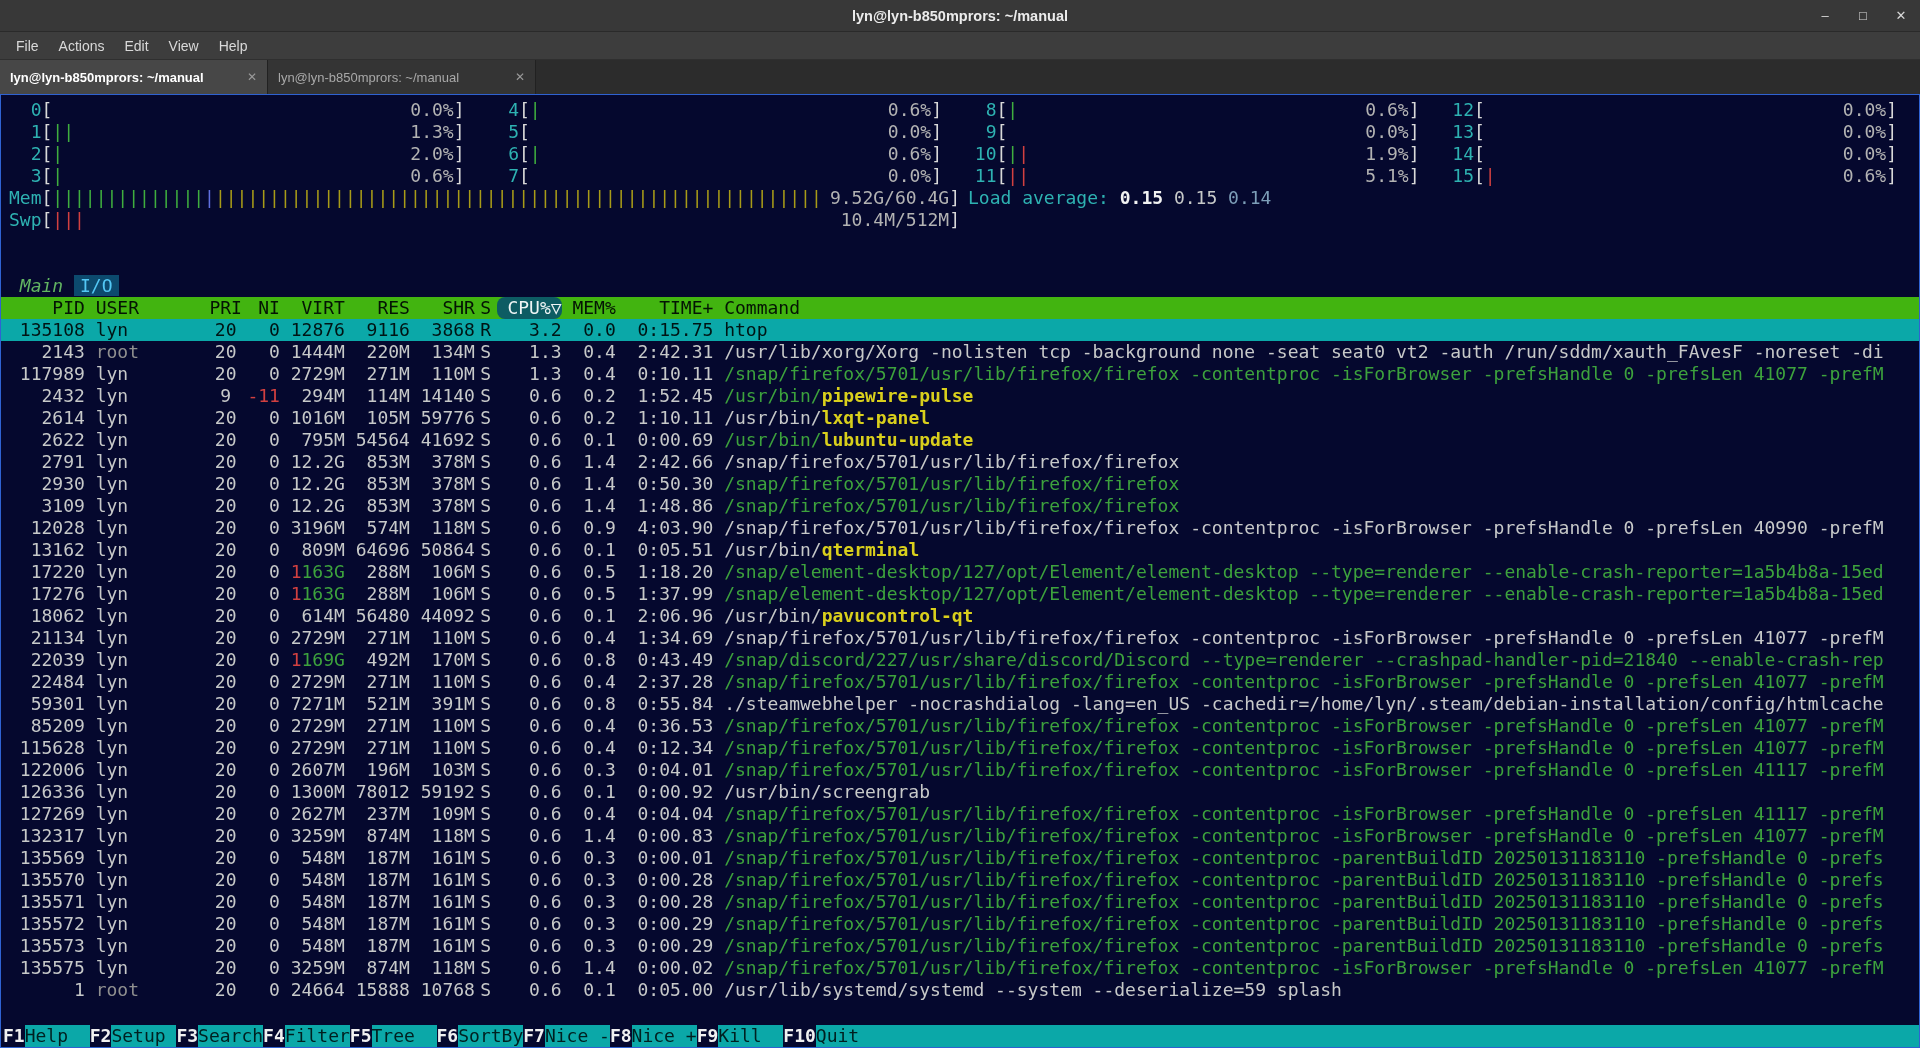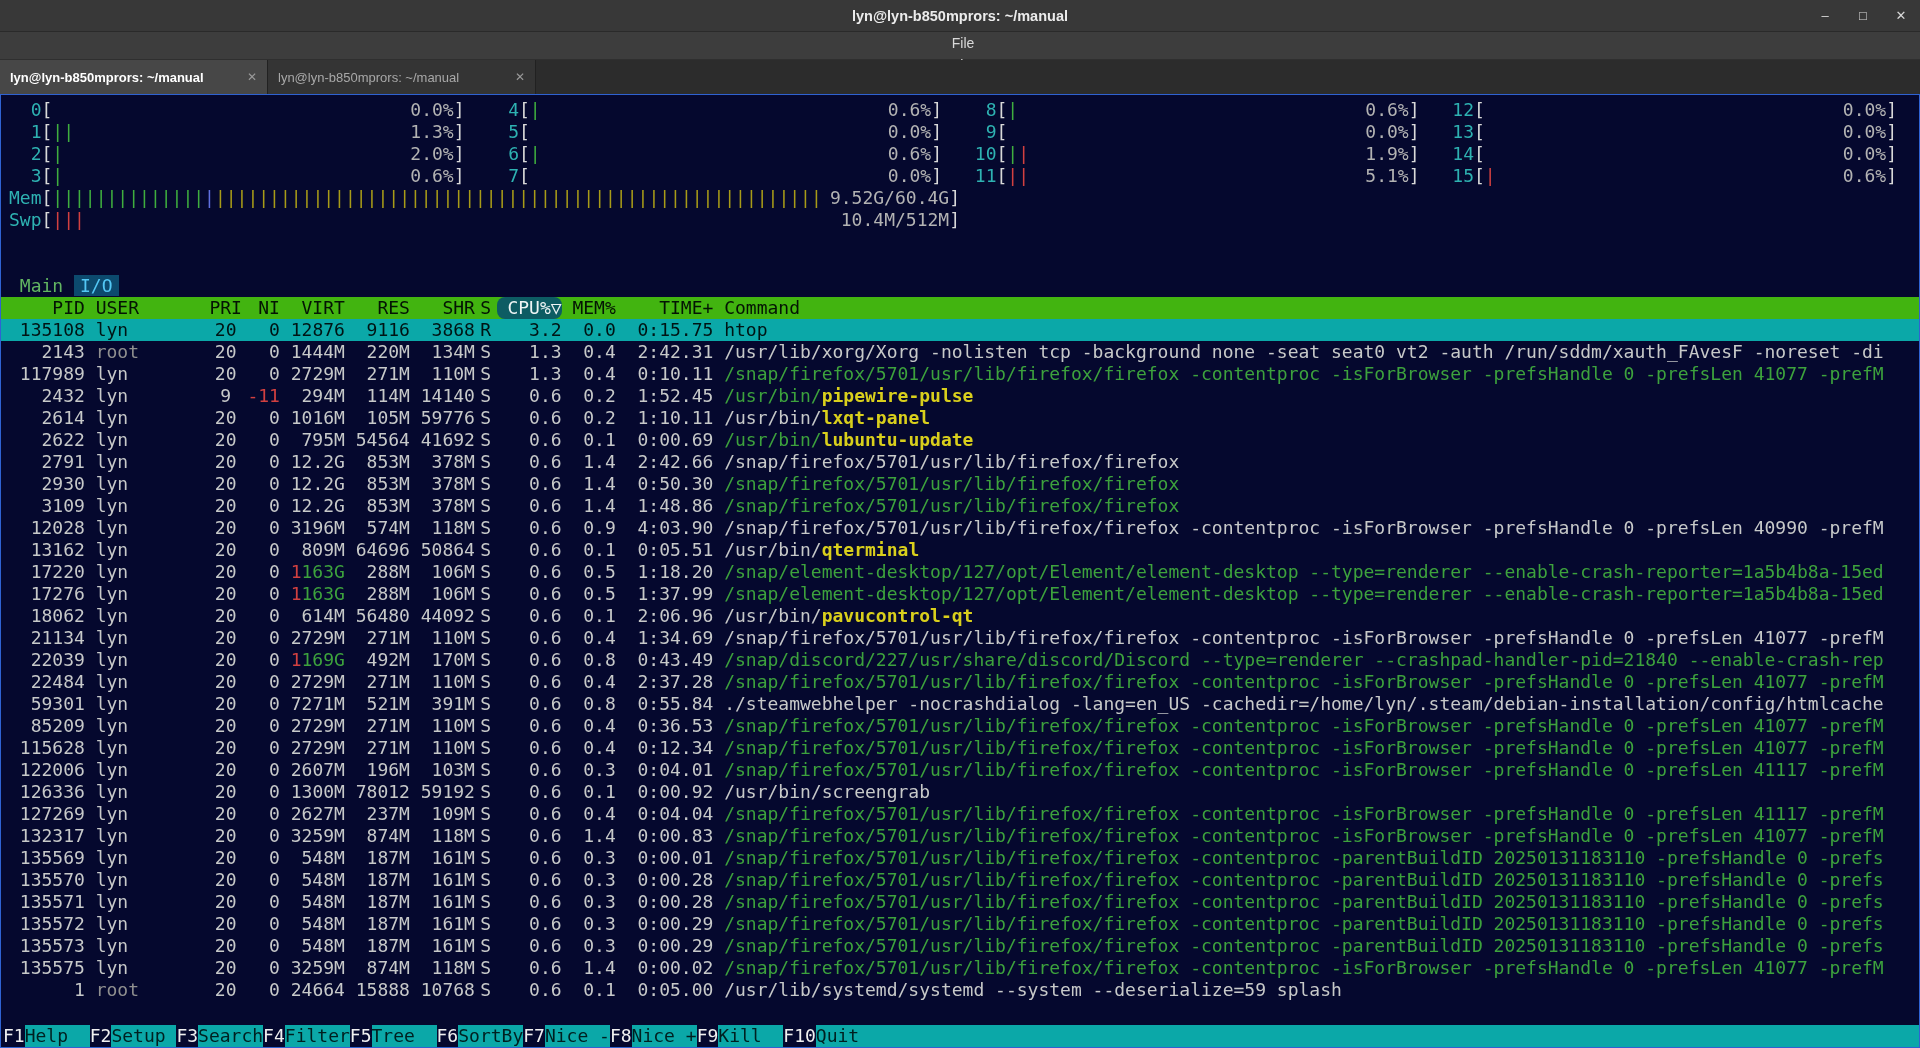--- a/index.html
+++ b/index.html
@@ -10,21 +10,21 @@
   *{cursor:default; user-select:none;}
   html,body{margin:0;padding:0;}
   body{width:1920px;height:1048px;overflow:hidden;background:#1c1c1c;font-family:"Liberation Sans",sans-serif;}
   .window{position:absolute;inset:0;display:flex;flex-direction:column;}
 
   
   .titlebar{height:32px;background:#383838;display:flex;align-items:center;justify-content:center;position:relative;border-bottom:1px solid #2a2a2a;box-sizing:border-box;flex-shrink:0;}
   .title{color:#ececec;font-weight:bold;font-size:14.5px;}
   .winbtns{position:absolute;right:10px;top:0;height:100%;display:flex;align-items:center;gap:20px;}
   .winbtn{color:#d8d8d8;font-size:13px;width:18px;text-align:center;}
-  .menubar{height:28px;background:#3d3d3d;display:flex;align-items:center;padding-left:6px;border-bottom:1px solid #2f2f2f;box-sizing:border-box;flex-shrink:0;flex-direction:column;}
+  .menubar{height:28px;background:#3d3d3d;display:flex;align-items:center;padding-left:6px;border-bottom:1px solid #2f2f2f;box-sizing:border-box;flex-shrink:0;}
   .menu-item{color:#d9d9d9;font-size:14px;padding:3px 10px;}
   .tabbar{height:34px;background:#2c2c2c;display:flex;align-items:stretch;flex-shrink:0;}
   .tab{width:268px;display:flex;align-items:center;padding:0 10px;box-sizing:border-box;border-right:1px solid #212121;font-size:13px;color:#a8a8a8;background:#343434;}
   .tab.active{background:#474747;color:#ffffff;font-weight:bold;}
   .tab-label{flex:1;overflow:hidden;text-overflow:ellipsis;white-space:nowrap;}
   .tab-close{margin-left:8px;color:#9a9a9a;font-size:12px;font-weight:normal;}
 
   
   .terminal{flex:1;background:var(--bg);border:1px solid #2f62d2;box-sizing:border-box;display:flex;flex-direction:column;padding-top:4px;font-family:"DejaVu Sans Mono","Liberation Mono",monospace;font-size:18px;color:var(--fg);overflow:hidden;}
   .line{height:22px;line-height:22px;white-space:pre;flex-shrink:0;}
@@ -43,21 +43,21 @@
   .midleft{width:50%;} .midright{flex:1;}
 
   
   .w{color:var(--fg);} .b{color:#f2f2f2;font-weight:bold;} .g{color:var(--tg);}
   .gb{color:var(--gb);font-weight:bold;} .y{color:var(--yl);font-weight:bold;}
   .r{color:var(--rd);} .cy{color:var(--cy);} .dim{color:#8f8f8f;}
   .bl{color:#7d9eb8;} .ub{color:var(--ub);font-weight:bold;}
 
   
   .scr{margin-left:1ch;}
-  .scr-active{color:#62b562;}
+  .scr-active{color:#62b562;font-style:italic;}
   .scr-inactive{color:#53c8f5;background:#0c4a6e;padding:0 6px;}
 
   
   .hrow{background:var(--hdr);color:#041404;}
   .hcell{flex-shrink:0;}
   .sortcol{background:#0d5c63;color:#eef4f4;}
   .c-pid{width:7ch;text-align:right;}
   .c-user{width:10ch;text-align:left;margin-left:1ch;}
   .c-pri{width:4ch;text-align:center;}
   .c-ni{width:3ch;text-align:right;}
@@ -69,21 +69,21 @@
   .c-mem{width:5ch;text-align:right;}
   .c-time{width:9ch;text-align:right;}
   .c-cmd{flex:1;margin-left:1ch;overflow:hidden;}
   .pcell{flex-shrink:0;overflow:hidden;}
   .prow.sel{background:var(--teal);}
   .prow.sel .seg{color:#001414 !important;font-weight:normal !important;}
 
   
   .fkeys{margin-top:auto;display:flex;padding-left:2px;background:var(--bg);}
   .fk{display:flex;}
-  .fk-key{color:#f0f0f0;}
+  .fk-key{color:#f0f0f0;font-weight:bold;}
   .fk-lbl{display:inline-block;width:6ch;background:var(--teal);color:#002020;white-space:pre;}
   .fk-fill{flex:1;background:var(--teal);}
 </style>
 </head>
 <body>
 
 <div class="window">
   <div class="titlebar">
     <div class="title">lyn@lyn-b850mprors: ~/manual</div>
     <div class="winbtns">
@@ -120,20 +120,21 @@
         <div class="line cpurow"><div class="cpucell"><span class="m-label">3</span><span class="bracket">[</span><span class="m-bar"><span class="tick-green">|</span><span class="m-spacer"></span><span class="m-val">0.6%</span></span><span class="bracket">]</span></div><div class="cpucell"><span class="m-label">7</span><span class="bracket">[</span><span class="m-bar"><span class="m-spacer"></span><span class="m-val">0.0%</span></span><span class="bracket">]</span></div><div class="cpucell"><span class="m-label">11</span><span class="bracket">[</span><span class="m-bar"><span class="tick-red">||</span><span class="m-spacer"></span><span class="m-val">5.1%</span></span><span class="bracket">]</span></div><div class="cpucell"><span class="m-label">15</span><span class="bracket">[</span><span class="m-bar"><span class="tick-red">|</span><span class="m-spacer"></span><span class="m-val">0.6%</span></span><span class="bracket">]</span></div></div>
       </div>
 
     <div class="midblock">
       <div class="midleft">
         <div class="line memline" id="memline"><span class="m-label">Mem</span><span class="bracket">[</span><span class="m-bar"><span class="tick-green">||||||||||||||</span><span class="tick-blue">|</span><span class="tick-yellow">||||||||||||||||||||||||||||||||||||||||||||||||||||||||</span><span class="m-spacer"></span><span class="m-val">9.52G/60.4G</span></span><span class="bracket">]</span></div>
         <div class="line memline" id="swpline"><span class="m-label">Swp</span><span class="bracket">[</span><span class="m-bar"><span class="tick-red">|||</span><span class="m-spacer"></span><span class="m-val">10.4M/512M</span></span><span class="bracket">]</span></div>
         <div class="line"></div>
       </div>
       <div class="midright">
+        <div class="line tline" id="loadline"><span class="seg cy">Load average: </span><span class="seg b">0.15 </span><span class="seg w">0.15 </span><span class="seg bl">0.14</span></div>
       </div>
     </div>
 
     <div class="line"></div>
 
     <div class="line tline" id="scrtabs"><span class="scr scr-active">Main</span><span class="scr scr-inactive">I/O</span></div>
 
     <div class="line hrow" id="phead"><div class="hcell c-pid">PID</div><div class="hcell c-user">USER</div><div class="hcell c-pri">PRI</div><div class="hcell c-ni">NI</div><div class="hcell c-virt">VIRT</div><div class="hcell c-res">RES</div><div class="hcell c-shr">SHR</div><div class="hcell c-s">S</div><div class="hcell c-cpu sortcol">CPU%▽</div><div class="hcell c-mem">MEM%</div><div class="hcell c-time">TIME+</div><div class="hcell c-cmd">Command</div></div>
 
     <div id="plist">

